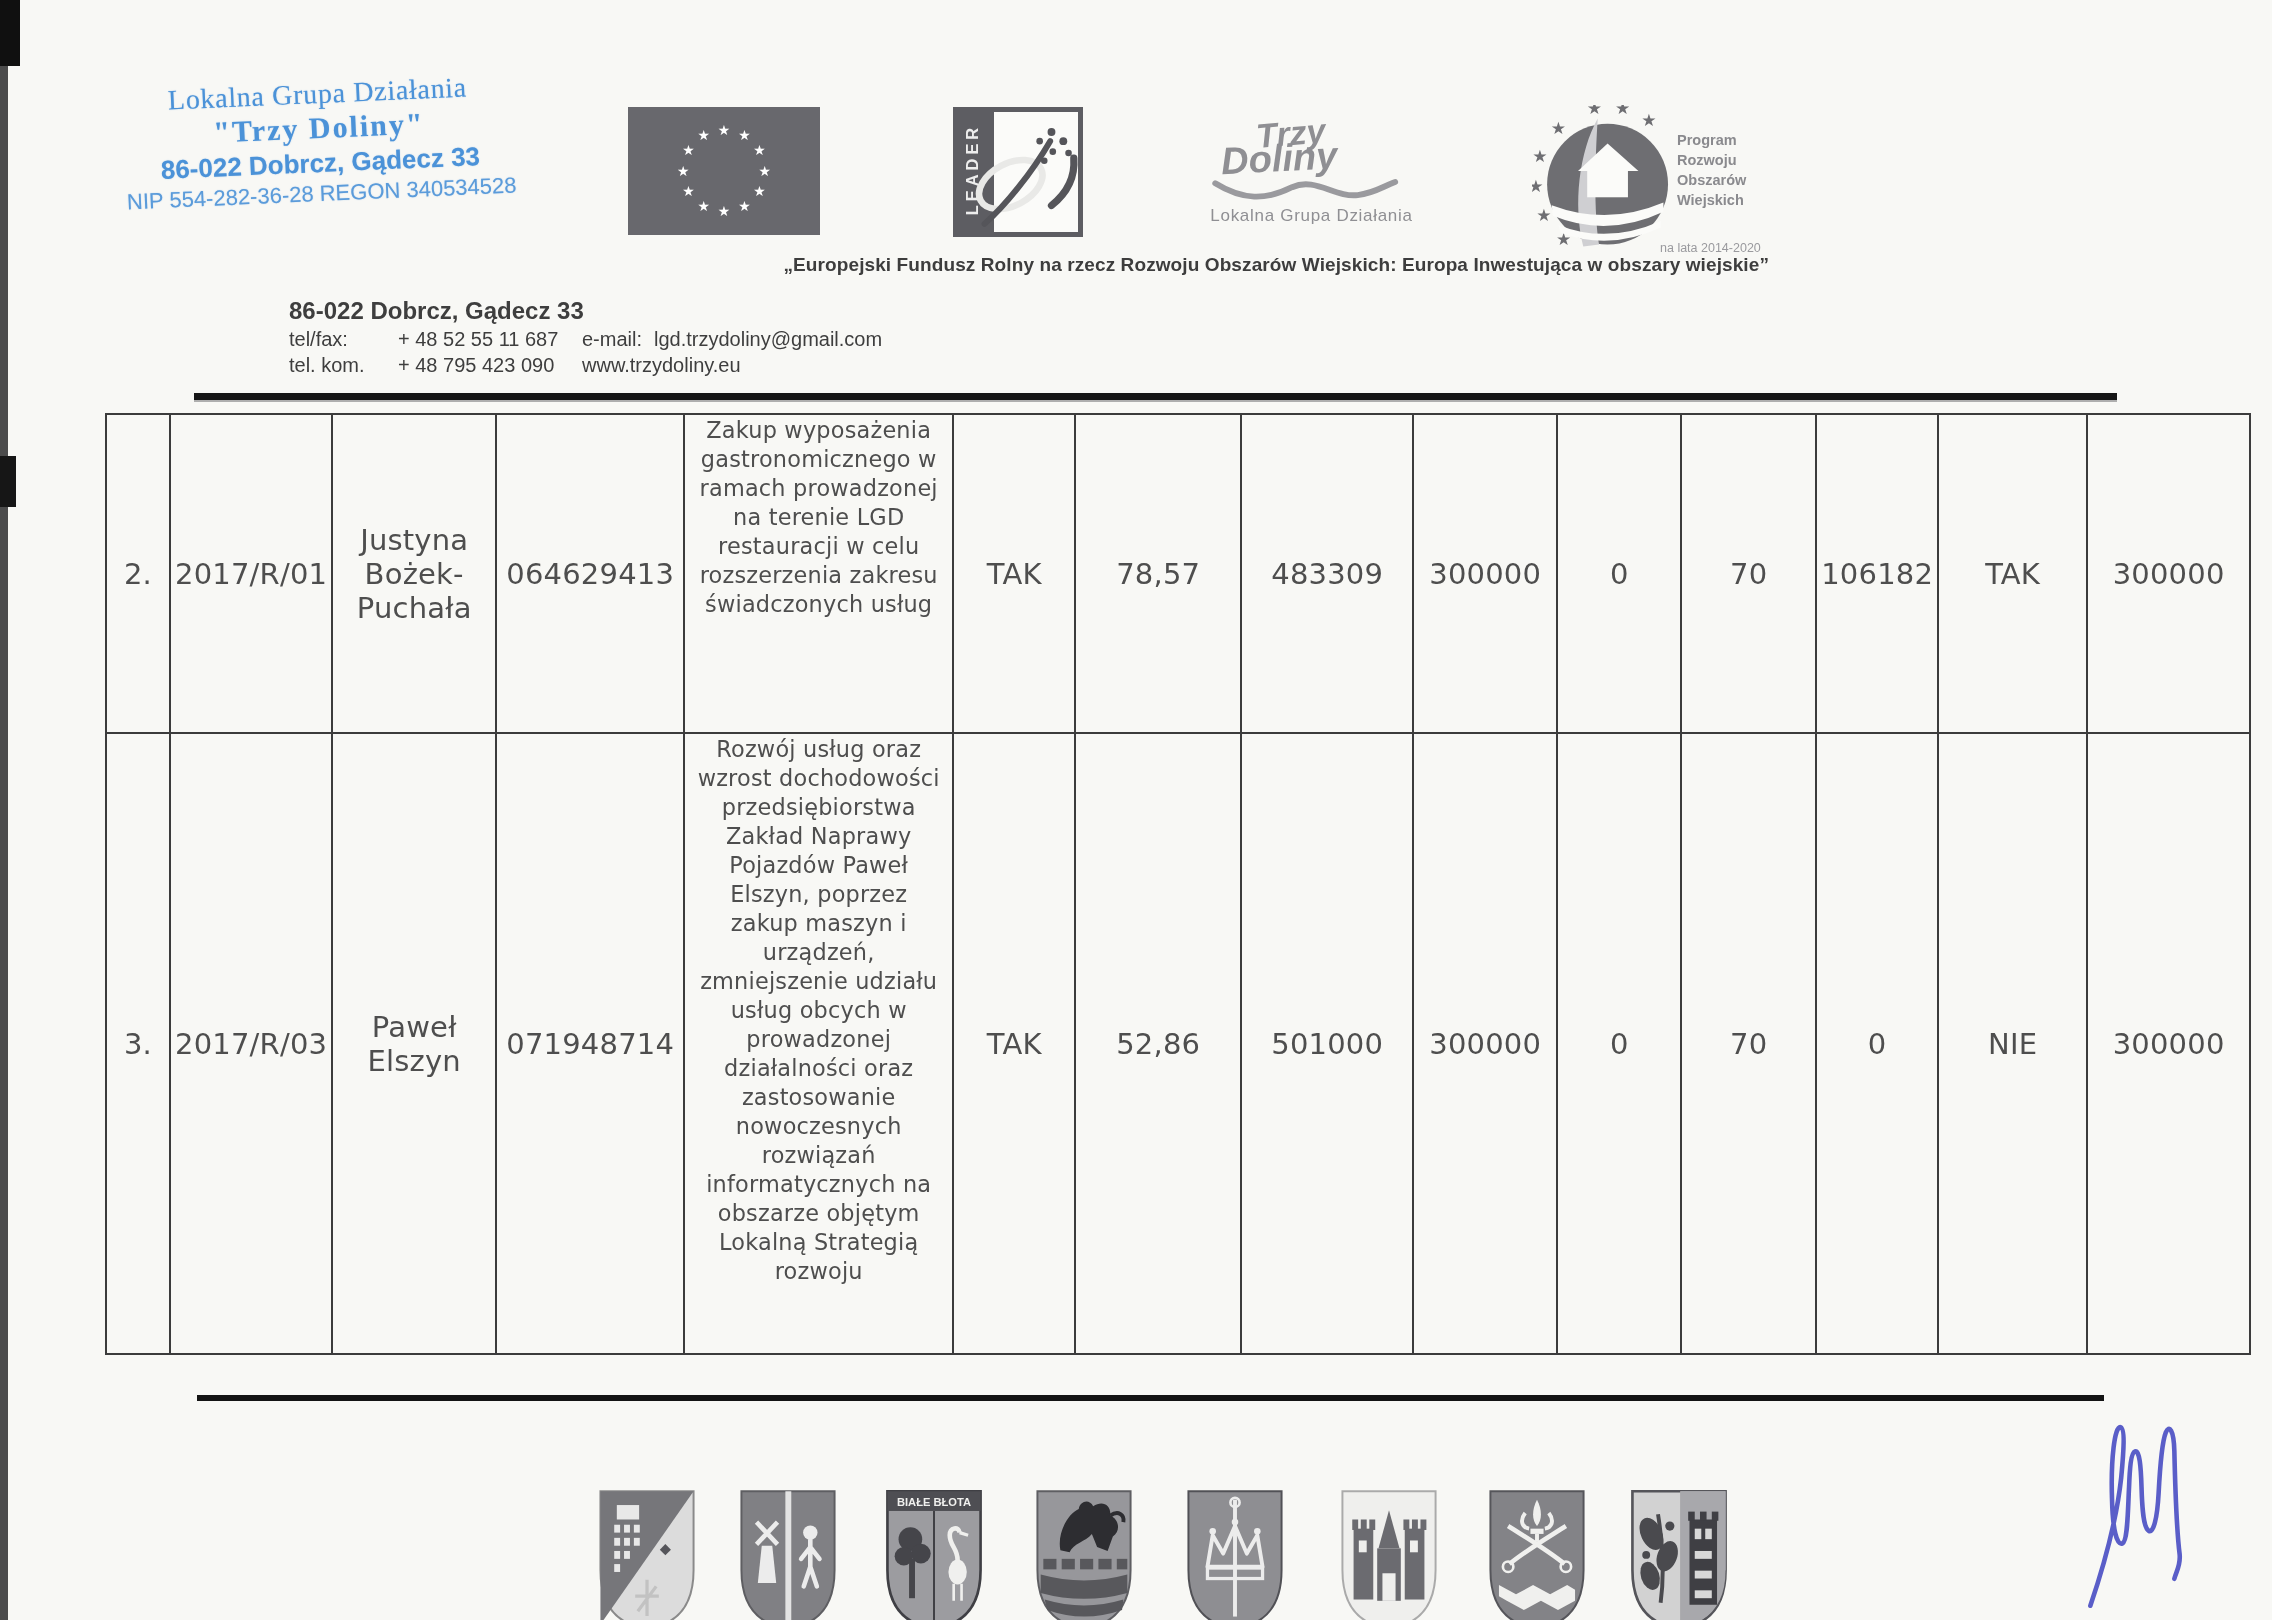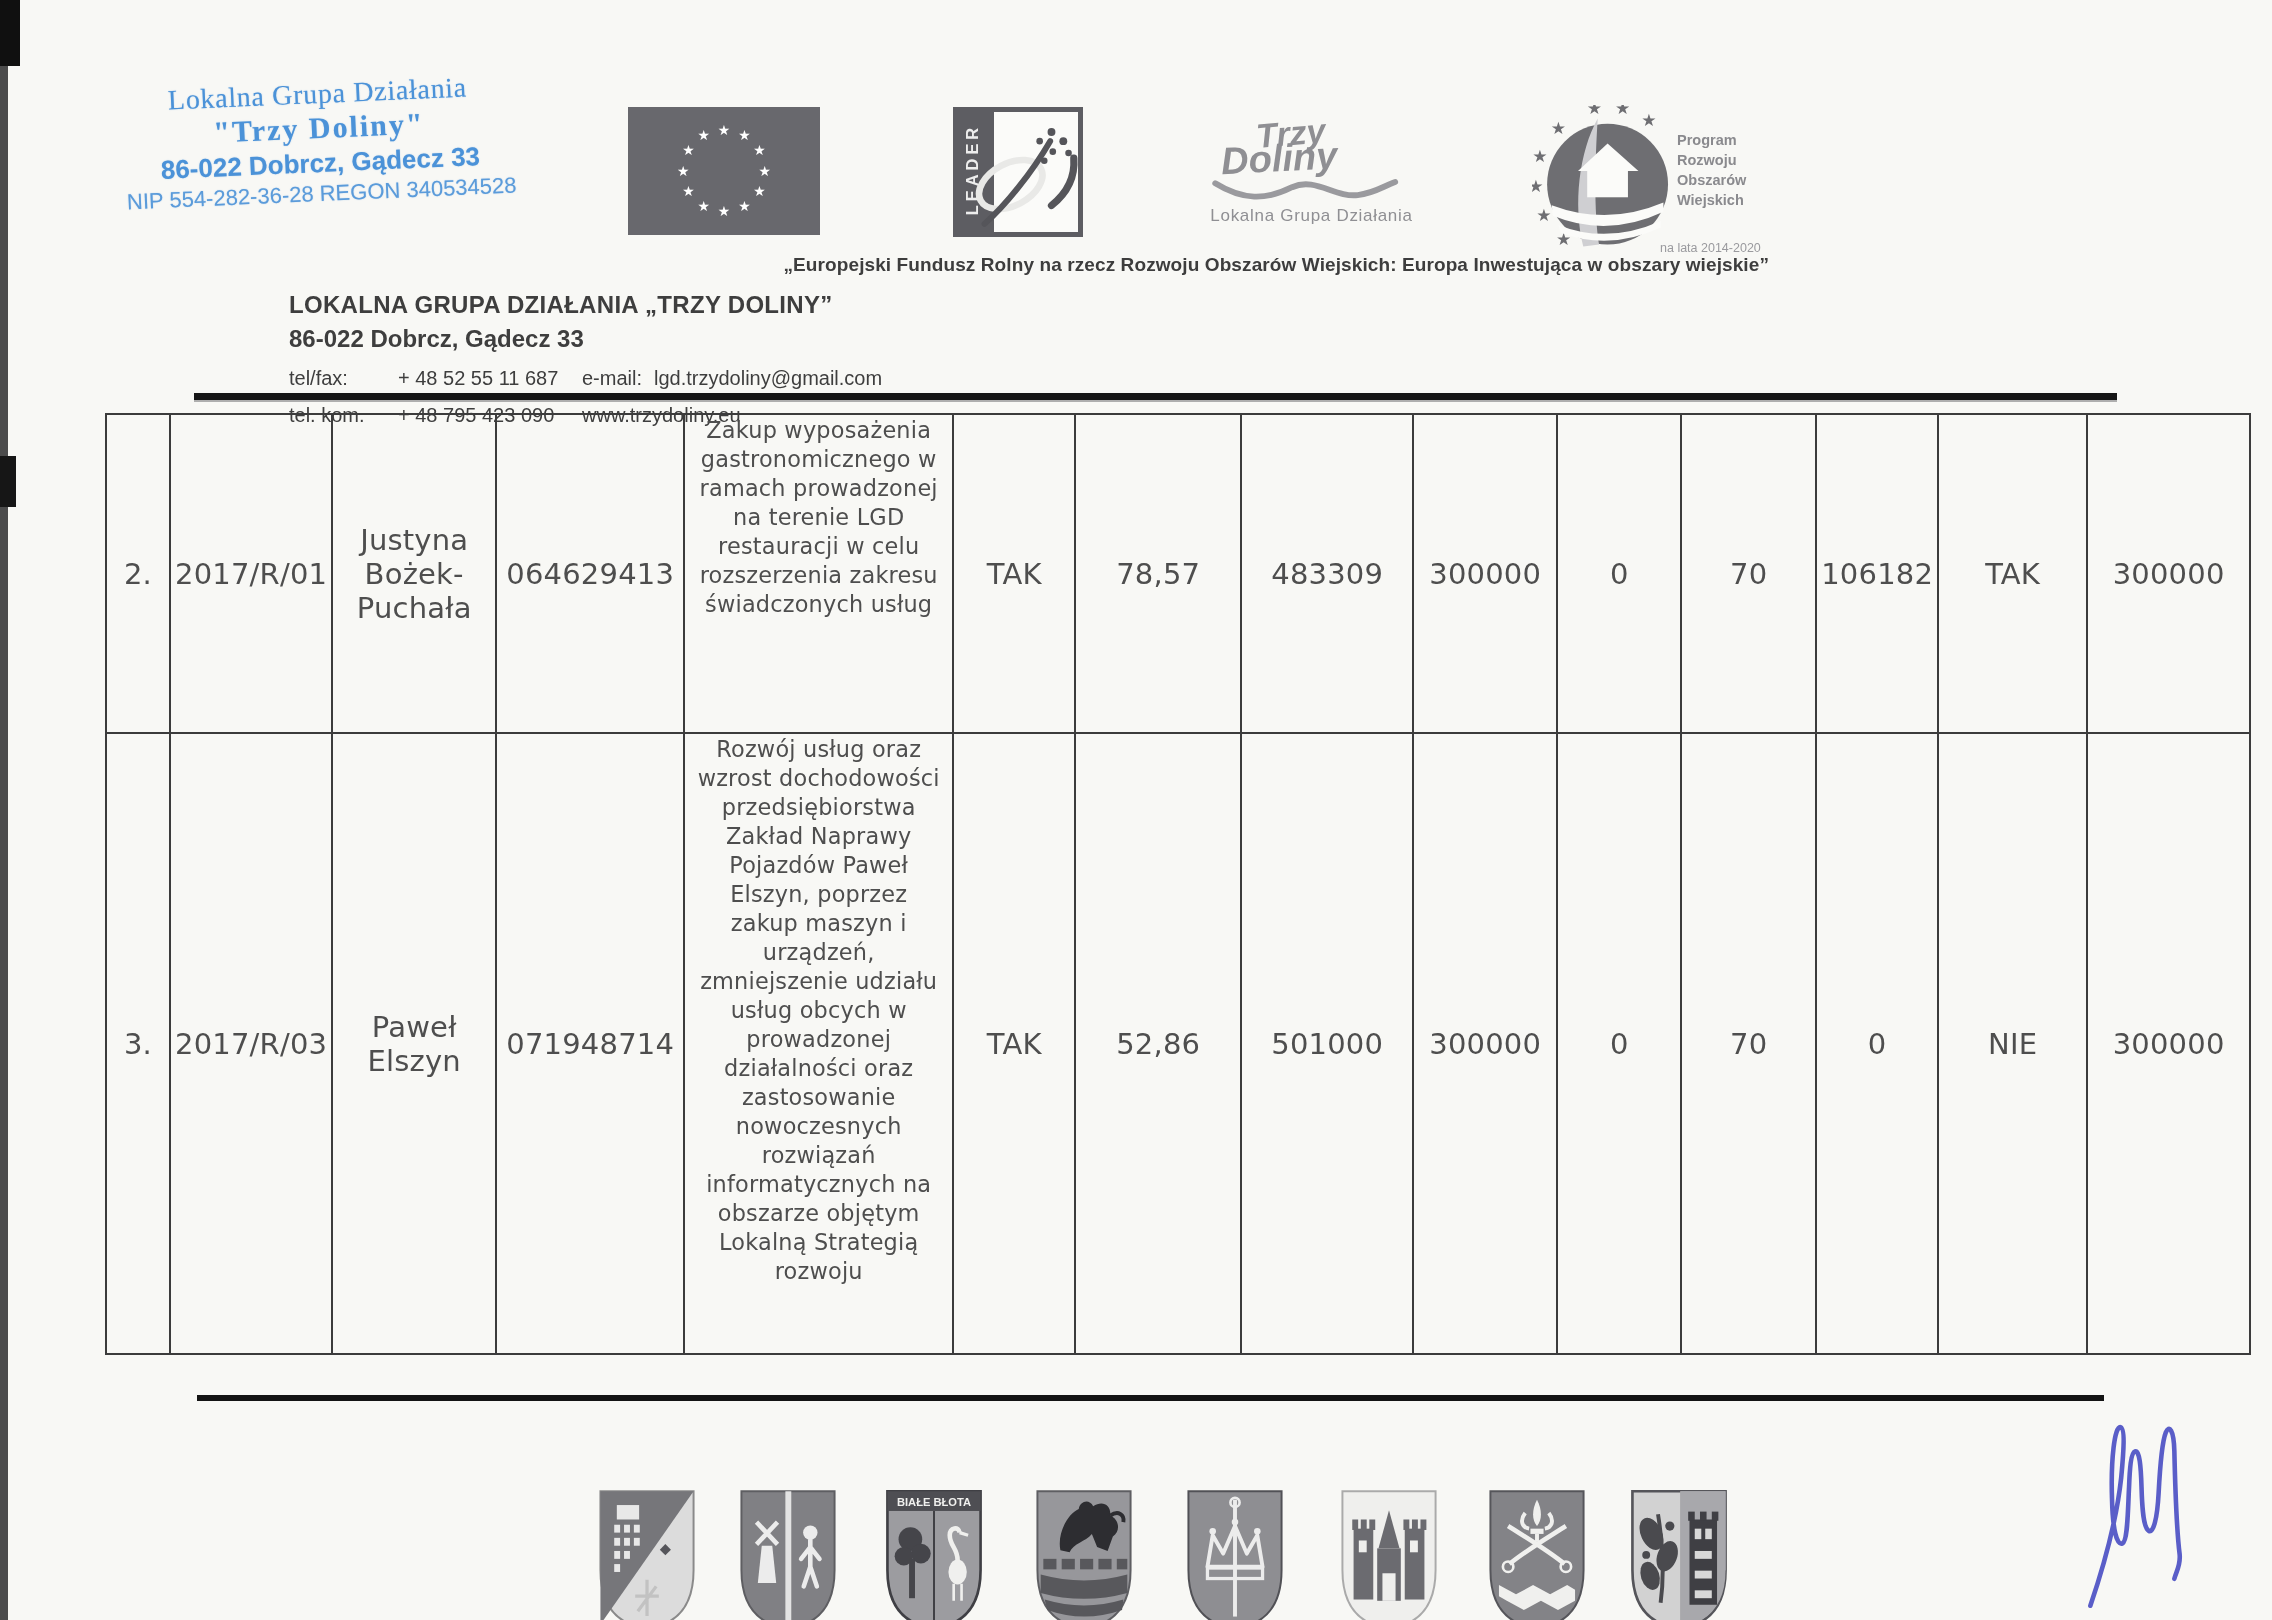--- a/index.html
+++ b/index.html
@@ -46,21 +46,21 @@
   
   .caption{
     position:absolute;left:585px;top:254px;width:1184px;text-align:right;
     font-size:19px;font-weight:bold;color:#3d3d3d;letter-spacing:0.1px;
   }
 
   
   .contact{position:absolute;left:289px;top:291px;}
   .c-org{font-size:24px;font-weight:bold;letter-spacing:0.3px;}
   .c-addr{font-size:24px;font-weight:bold;margin-top:6px;}
-  .c-row{display:grid;grid-template-columns:109px 184px 72px auto;font-size:20px;margin-top:14px;align-items:baseline;}
+  .c-row{display:grid;grid-template-columns:109px 184px 72px auto;font-size:20px;margin-top:3px;align-items:baseline;}
   .c-bold{font-weight:normal;}
   .c-web{grid-column:3 / span 2;}
 
   
   .rule-top{position:absolute;left:194px;top:393px;width:1923px;height:7.2px;background:#161616;border-bottom:2px solid #aeaeae;}
   .rule-bottom{position:absolute;left:197px;top:1395px;width:1907px;height:6px;background:#141414;}
 
   
   table.reg{
     position:absolute;left:105px;top:413px;border-collapse:collapse;table-layout:fixed;
@@ -164,21 +164,20 @@
     <div>Rozwoju</div>
     <div>Obszarów</div>
     <div>Wiejskich</div>
   </div>
   <div class="prow-years">na lata 2014-2020</div>
 </div>
 
 <div class="caption">„Europejski Fundusz Rolny na rzecz Rozwoju Obszarów Wiejskich: Europa Inwestująca w obszary wiejskie”</div>
 
 <div class="contact">
-  <div class="c-org">LOKALNA GRUPA DZIAŁANIA  „TRZY DOLINY”</div>
   <div class="c-addr">86-022 Dobrcz, Gądecz 33</div>
   <div class="c-row">
     <span>tel/fax:</span>
     <span>+ 48 52 55 11 687</span>
     <span>e-mail:</span>
     <span class="c-bold">lgd.trzydoliny@gmail.com</span>
   </div>
   <div class="c-row">
     <span>tel. kom.</span>
     <span>+ 48 795 423 090</span>

